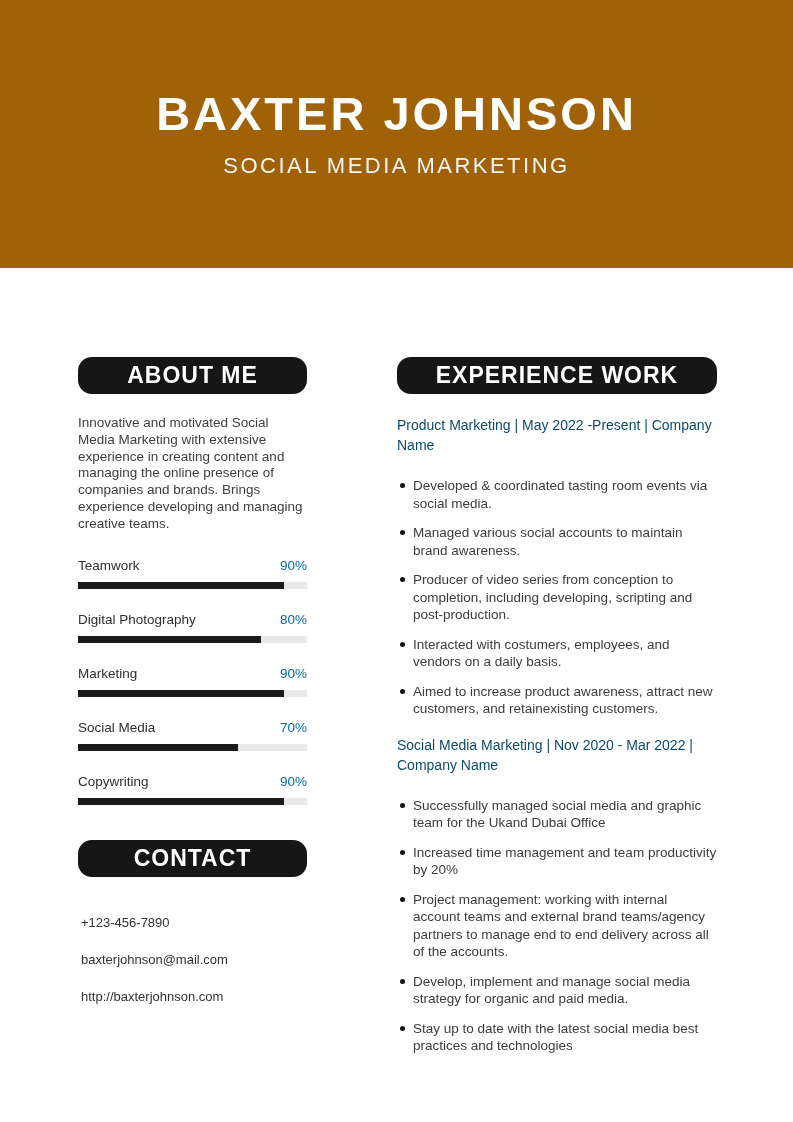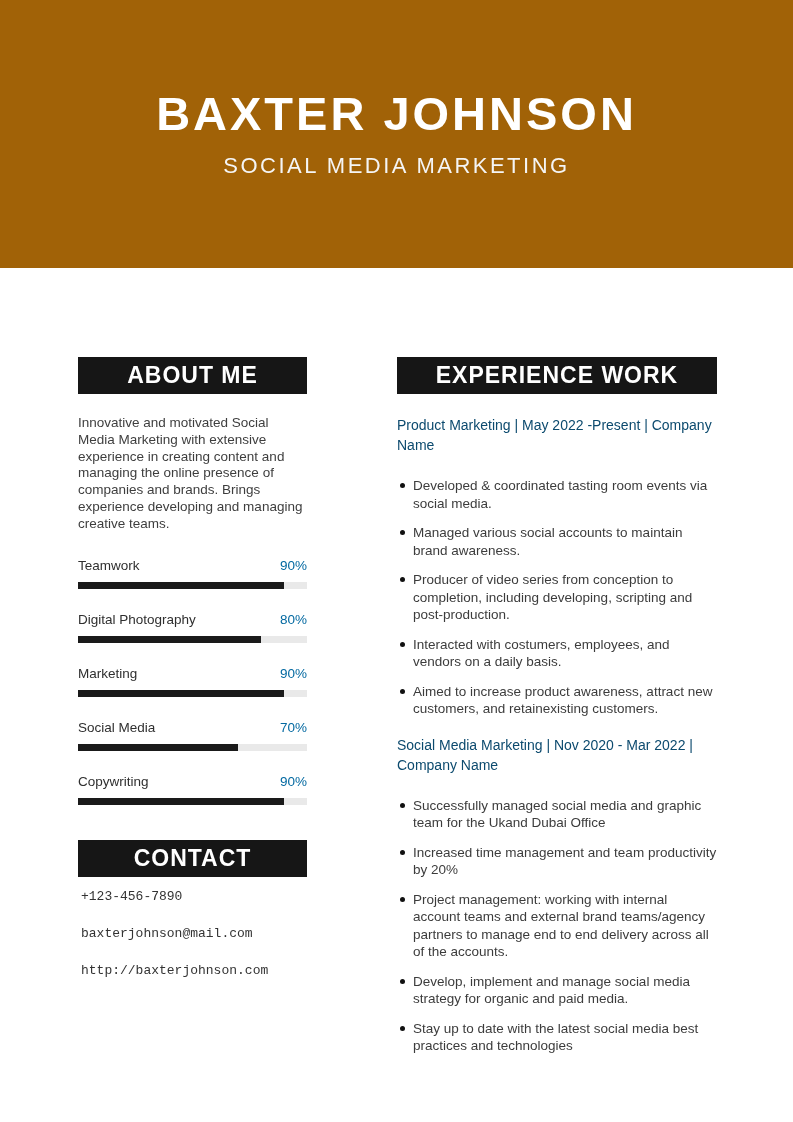--- a/index.html
+++ b/index.html
@@ -50,20 +50,21 @@
   .section-bar {
     background: #161616;
     color: #ffffff;
     height: 37px;
     display: flex;
     align-items: center;
     justify-content: center;
     font-size: 23px;
     font-weight: 600;
     letter-spacing: 1px;
+    border-radius: 14px;
   }
 
   
   .about-text {
     margin-top: 21px;
     font-size: 13.5px;
     line-height: 16.8px;
     color: #3e3e3e;
   }
 
@@ -86,21 +87,21 @@
     background: #e9e9e9;
     width: 100%;
   }
   .skill-fill {
     height: 100%;
     background: #1a1a1a;
   }
 
   
   .contact-section { margin-top: 35px; }
-  .contact-list { margin-top: 13px; padding-left: 3px; font-family: Liberation Mono, monospace; }
+  .contact-list { margin-top: 39px; padding-left: 3px; }
   .contact-item {
     font-size: 13px;
     color: #333333;
     margin-bottom: 23px;
     line-height: 14px;
   }
 
   
   .job { margin-top: 21px; }
   .job + .job { margin-top: 17px; }

